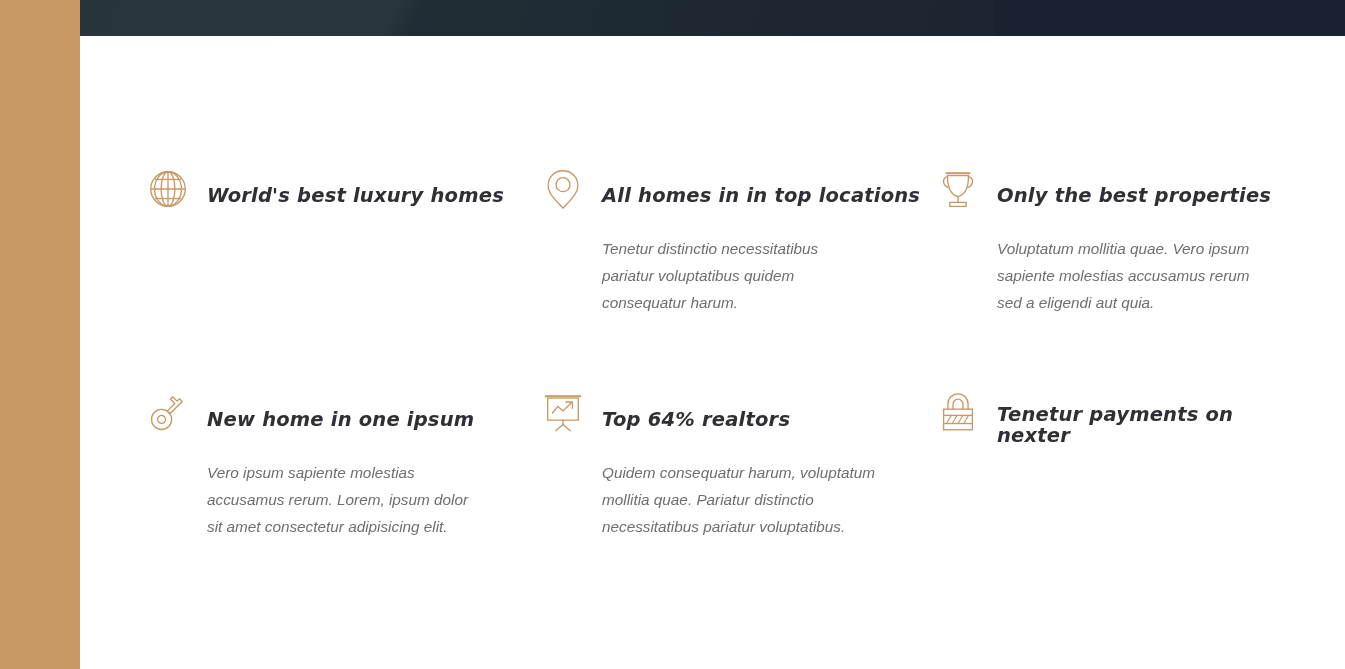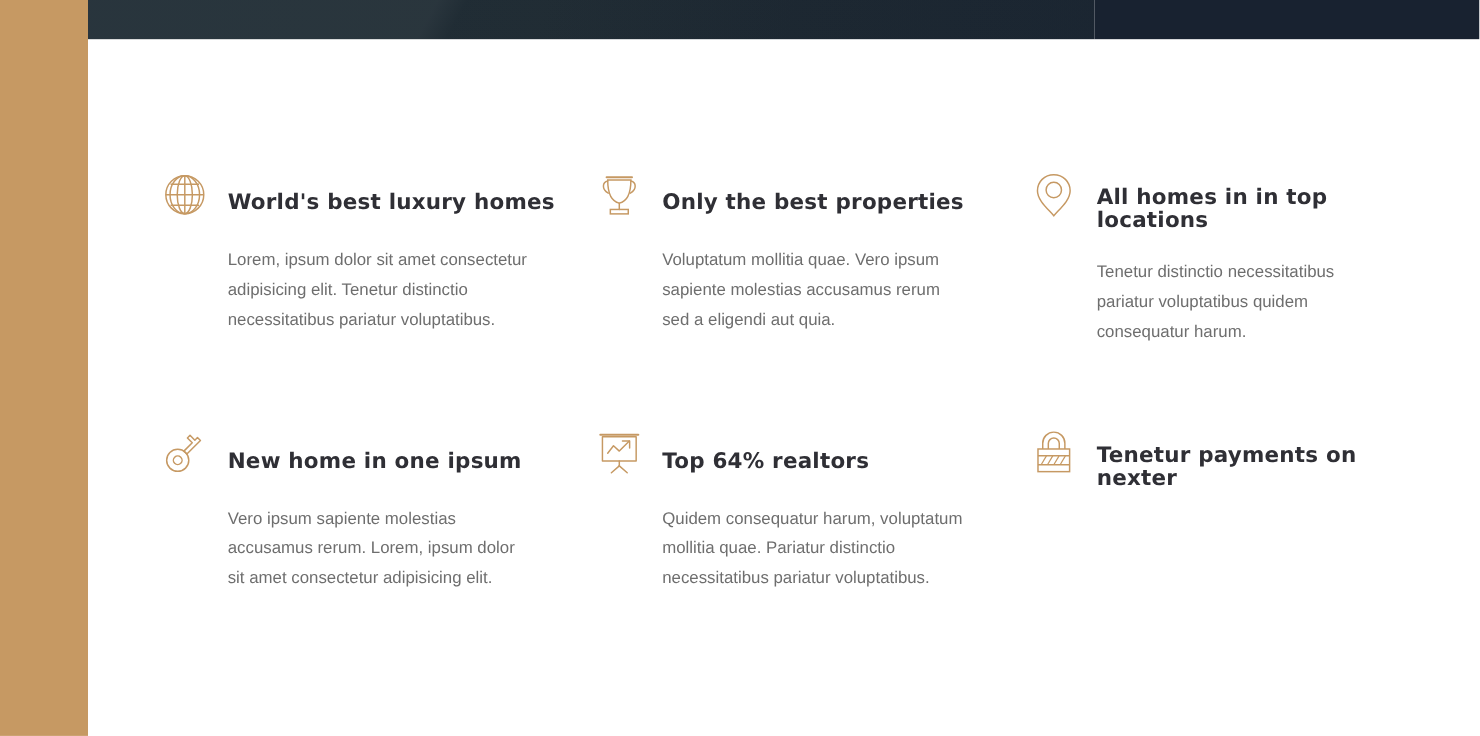--- a/index.html
+++ b/index.html
@@ -63,25 +63,26 @@
     position: absolute;
     left: 80px;
     top: 36px;
     width: 1265px;
     height: 633px;
     background: #ffffff;
   }
   .grid {
     position: absolute;
     left: 65px;
-    top: 130px;
+    top: 142px;
     width: 1145px;
     display: grid;
     grid-template-columns: 395px 395px 355px;
     grid-row-gap: 86px;
+    font-style: italic;
   }
   .feature {
     display: grid;
     grid-template-columns: 62px 1fr;
     grid-template-rows: auto auto;
     align-content: start;
   }
   .feature-icon {
     grid-column: 1;
     grid-row: 1;
@@ -140,47 +141,46 @@
           <circle cx="24" cy="24" r="18"></circle>
           <ellipse cx="24" cy="24" rx="7.2" ry="18"></ellipse>
           <ellipse cx="24" cy="24" rx="14" ry="18"></ellipse>
           <line x1="6" y1="24" x2="42" y2="24"></line>
           <line x1="10.5" y1="14" x2="37.5" y2="14"></line>
           <line x1="10.5" y1="34" x2="37.5" y2="34"></line>
           <line x1="24" y1="6" x2="24" y2="42"></line>
         </svg>
       </span>
       <h3 class="feature-title">World's best luxury homes</h3>
-      <p class="feature-text">Lorem, ipsum dolor sit amet consectetur adipisicing elit. Tenetur distinctio necessitatibus pariatur voluptatibus.</p>
+    </div>
+
+    <div class="feature wide">
+      <span class="feature-icon">
+        <svg viewBox="0 0 48 48" fill="none" stroke="#c69963" stroke-width="1.4">
+          <path d="M24 5 C15.2 5, 8.5 11.8, 8.5 20.3 C8.5 29.5, 18.5 37.5, 24 44 C29.5 37.5, 39.5 29.5, 39.5 20.3 C39.5 11.8, 32.8 5, 24 5 Z"></path>
+          <circle cx="24" cy="19.5" r="7.3"></circle>
+        </svg>
+      </span>
+      <h3 class="feature-title">All homes in in top locations</h3>
+      <p class="feature-text">Tenetur distinctio necessitatibus pariatur voluptatibus quidem consequatur harum.</p>
     </div>
 
     <div class="feature">
       <span class="feature-icon">
         <svg viewBox="0 0 48 48" fill="none" stroke="#c69963" stroke-width="1.4" stroke-linecap="round">
           <line x1="12" y1="7.5" x2="36" y2="7.5" stroke-width="2"></line>
           <path d="M13 10 C13 24, 17.5 30.5, 24 32 C30.5 30.5, 35 24, 35 10 Z"></path>
           <path d="M13 11 C8 12, 7 19, 13.5 22.5"></path>
           <path d="M35 11 C40 12, 41 19, 34.5 22.5"></path>
           <line x1="24" y1="32" x2="24" y2="38"></line>
           <rect x="15.5" y="38" width="17" height="4.2"></rect>
         </svg>
       </span>
       <h3 class="feature-title">Only the best properties</h3>
       <p class="feature-text">Voluptatum mollitia quae. Vero ipsum sapiente molestias accusamus rerum sed a eligendi aut quia.</p>
-    </div>
-
-    <div class="feature wide">
-      <span class="feature-icon">
-        <svg viewBox="0 0 48 48" fill="none" stroke="#c69963" stroke-width="1.4">
-          <path d="M24 5 C15.2 5, 8.5 11.8, 8.5 20.3 C8.5 29.5, 18.5 37.5, 24 44 C29.5 37.5, 39.5 29.5, 39.5 20.3 C39.5 11.8, 32.8 5, 24 5 Z"></path>
-          <circle cx="24" cy="19.5" r="7.3"></circle>
-        </svg>
-      </span>
-      <h3 class="feature-title">All homes in in top locations</h3>
-      <p class="feature-text">Tenetur distinctio necessitatibus pariatur voluptatibus quidem consequatur harum.</p>
     </div>
 
     <div class="feature">
       <span class="feature-icon">
         <svg viewBox="0 0 48 48" fill="none" stroke="#c69963" stroke-width="1.4" stroke-linejoin="round">
           <g transform="rotate(-45 24 24)">
             <circle cx="14.5" cy="24" r="10.5"></circle>
             <circle cx="14.5" cy="24" r="4.1"></circle>
             <path d="M24.8 22 L36 22 L36 15.5 L39.5 15.5 L39.5 22 L43 22 L43 26 L24.8 26 Z"></path>
           </g>

